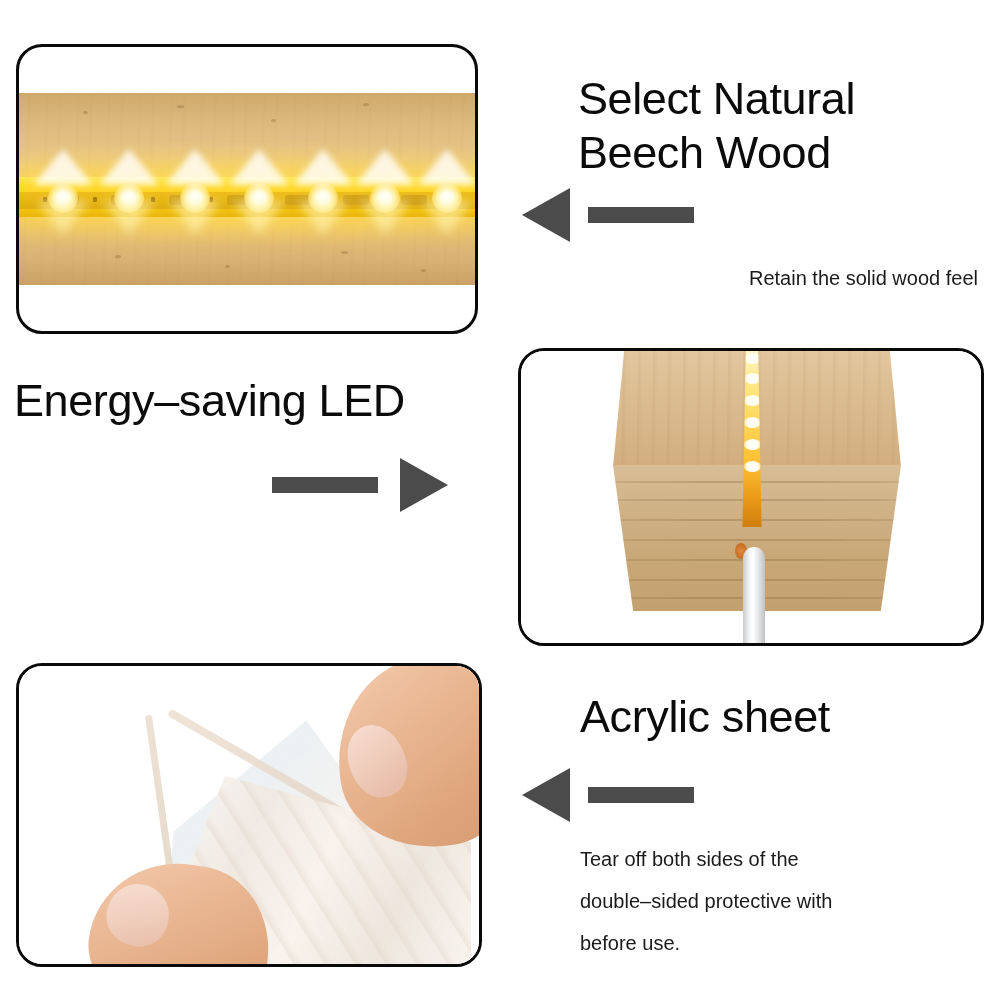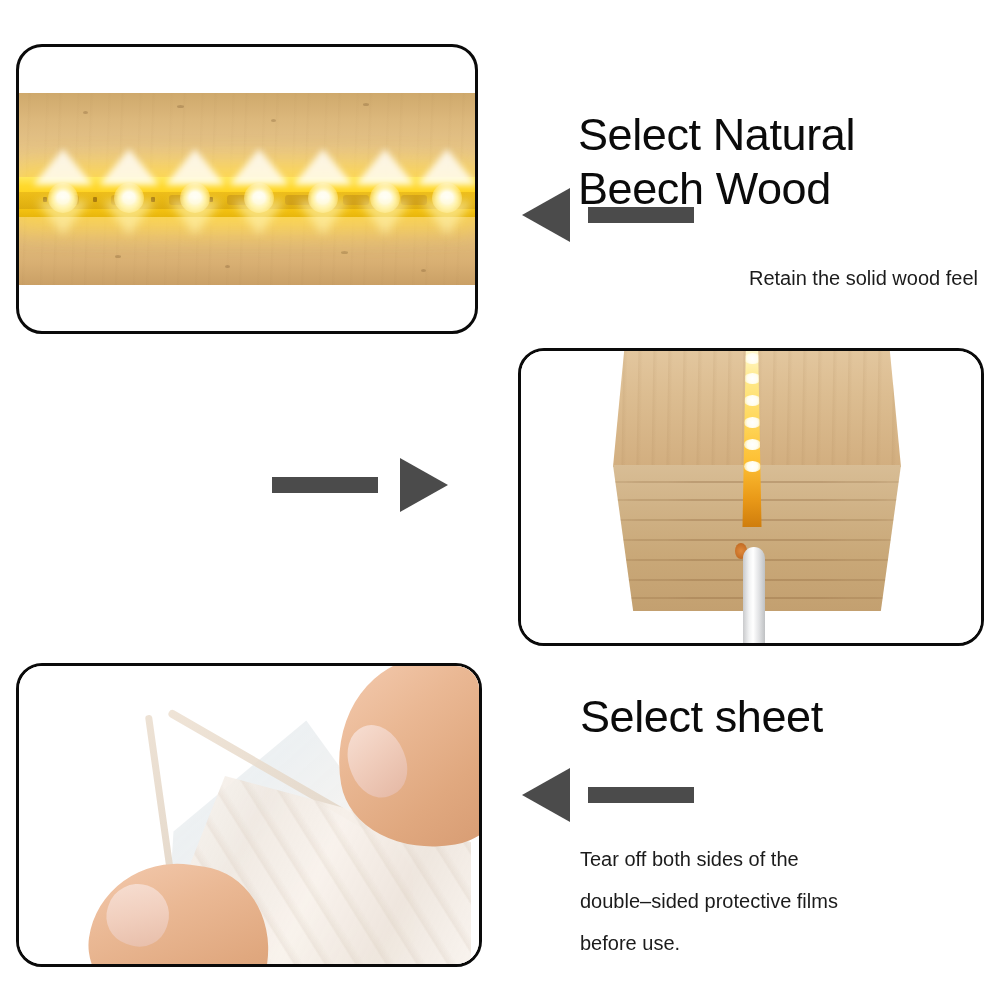--- a/index.html
+++ b/index.html
@@ -327,21 +327,21 @@
   .subtext {
     position: absolute;
     font-size: 20px;
     line-height: 42px;
     font-weight: 400;
     color: #1b1b1b;
     white-space: pre-line;
     margin: 0;
   }
 
-  #hl-1 { left: 578px; top: 72px;  width: 400px; margin-top: 36px; }
+  #hl-1 { left: 578px; top: 72px;  width: 400px; }
   #sb-1 { left: 578px; top: 257px; width: 400px; text-align: right; }
 
   #hl-2 { left: 14px;  top: 374px; width: 470px; }
   #sb-2 { left: 14px;  top: 515px; width: 430px; }
 
   #hl-3 { left: 580px; top: 690px; width: 400px; }
   #sb-3 { left: 580px; top: 838px; width: 400px; }
 
   
   .arrow { position: absolute; height: 54px; }
@@ -428,20 +428,21 @@
   <h2 class="headline" id="hl-1">Select Natural
 Beech Wood</h2>
 
   <div class="arrow left" id="arrow-1">
     <span class="head"></span>
     <span class="bar"></span>
   </div>
 
   <p class="subtext" id="sb-1">Retain the solid wood feel</p>
 
+  <h2 class="headline" id="hl-2">Energy–saving LED</h2>
 
   <div class="arrow right" id="arrow-2">
     <span class="bar"></span>
     <span class="head"></span>
   </div>
 
 
   <div class="photo-card" id="card-wood">
     <div class="wood-photo">
       <div class="wb-top">
@@ -477,24 +478,24 @@
       <div class="ac-film">
         <div class="fold"></div>
       </div>
       <div class="hand hand-top"></div>
       <div class="nail-top"></div>
       <div class="hand hand-bottom"></div>
       <div class="nail-bottom"></div>
     </div>
   </div>
 
-  <h2 class="headline" id="hl-3">Select sheet</h2>
+  <h2 class="headline" id="hl-3">Acrylic sheet</h2>
 
   <div class="arrow left" id="arrow-3">
     <span class="head"></span>
     <span class="bar"></span>
   </div>
 
   <p class="subtext" id="sb-3">Tear off both sides of the
-double–sided protective films
+double–sided protective with
 before use.</p>
 
 </div>
 
 </body></html>

